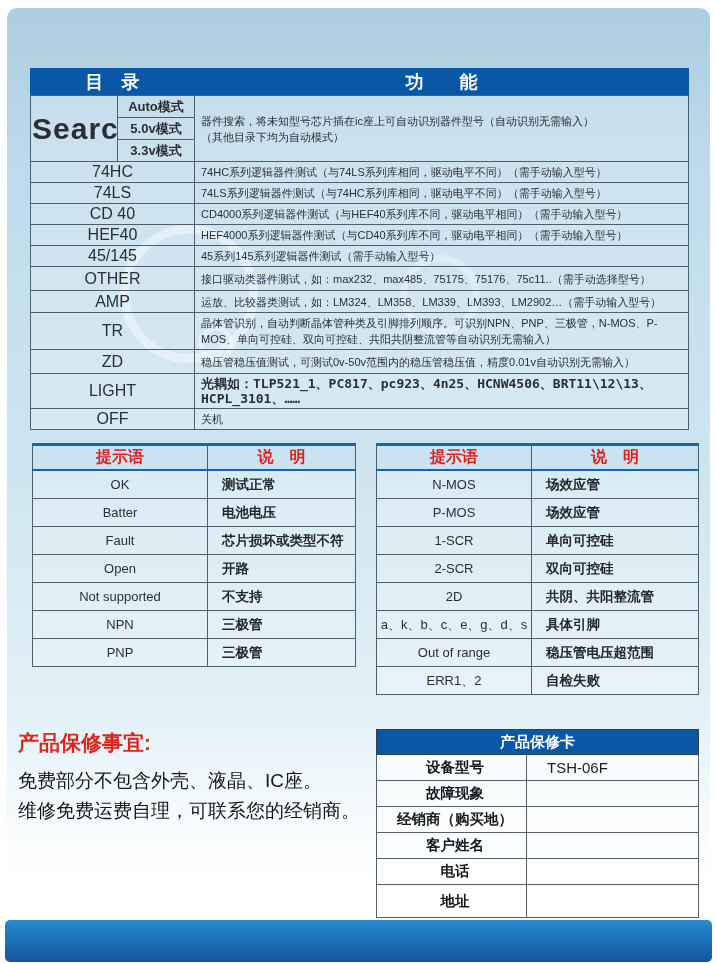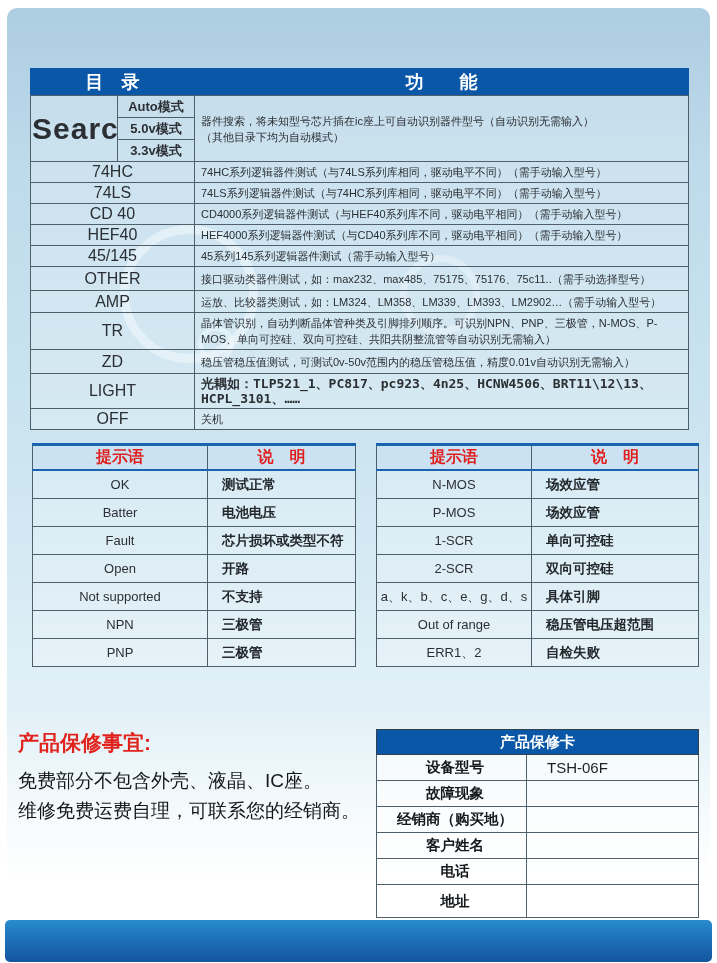--- a/index.html
+++ b/index.html
@@ -217,20 +217,24 @@
       </tr>
   <tr>
         <td class="p-code">1-SCR</td>
         <td class="p-desc">单向可控硅</td>
       </tr>
   <tr>
         <td class="p-code">2-SCR</td>
         <td class="p-desc">双向可控硅</td>
       </tr>
   <tr>
+        <td class="p-code">2D</td>
+        <td class="p-desc">共阴、共阳整流管</td>
+      </tr>
+  <tr>
         <td class="p-code">a、k、b、c、e、g、d、s</td>
         <td class="p-desc">具体引脚</td>
       </tr>
   <tr>
         <td class="p-code">Out of range</td>
         <td class="p-desc">稳压管电压超范围</td>
       </tr>
   <tr>
         <td class="p-code">ERR1、2</td>
         <td class="p-desc">自检失败</td>

